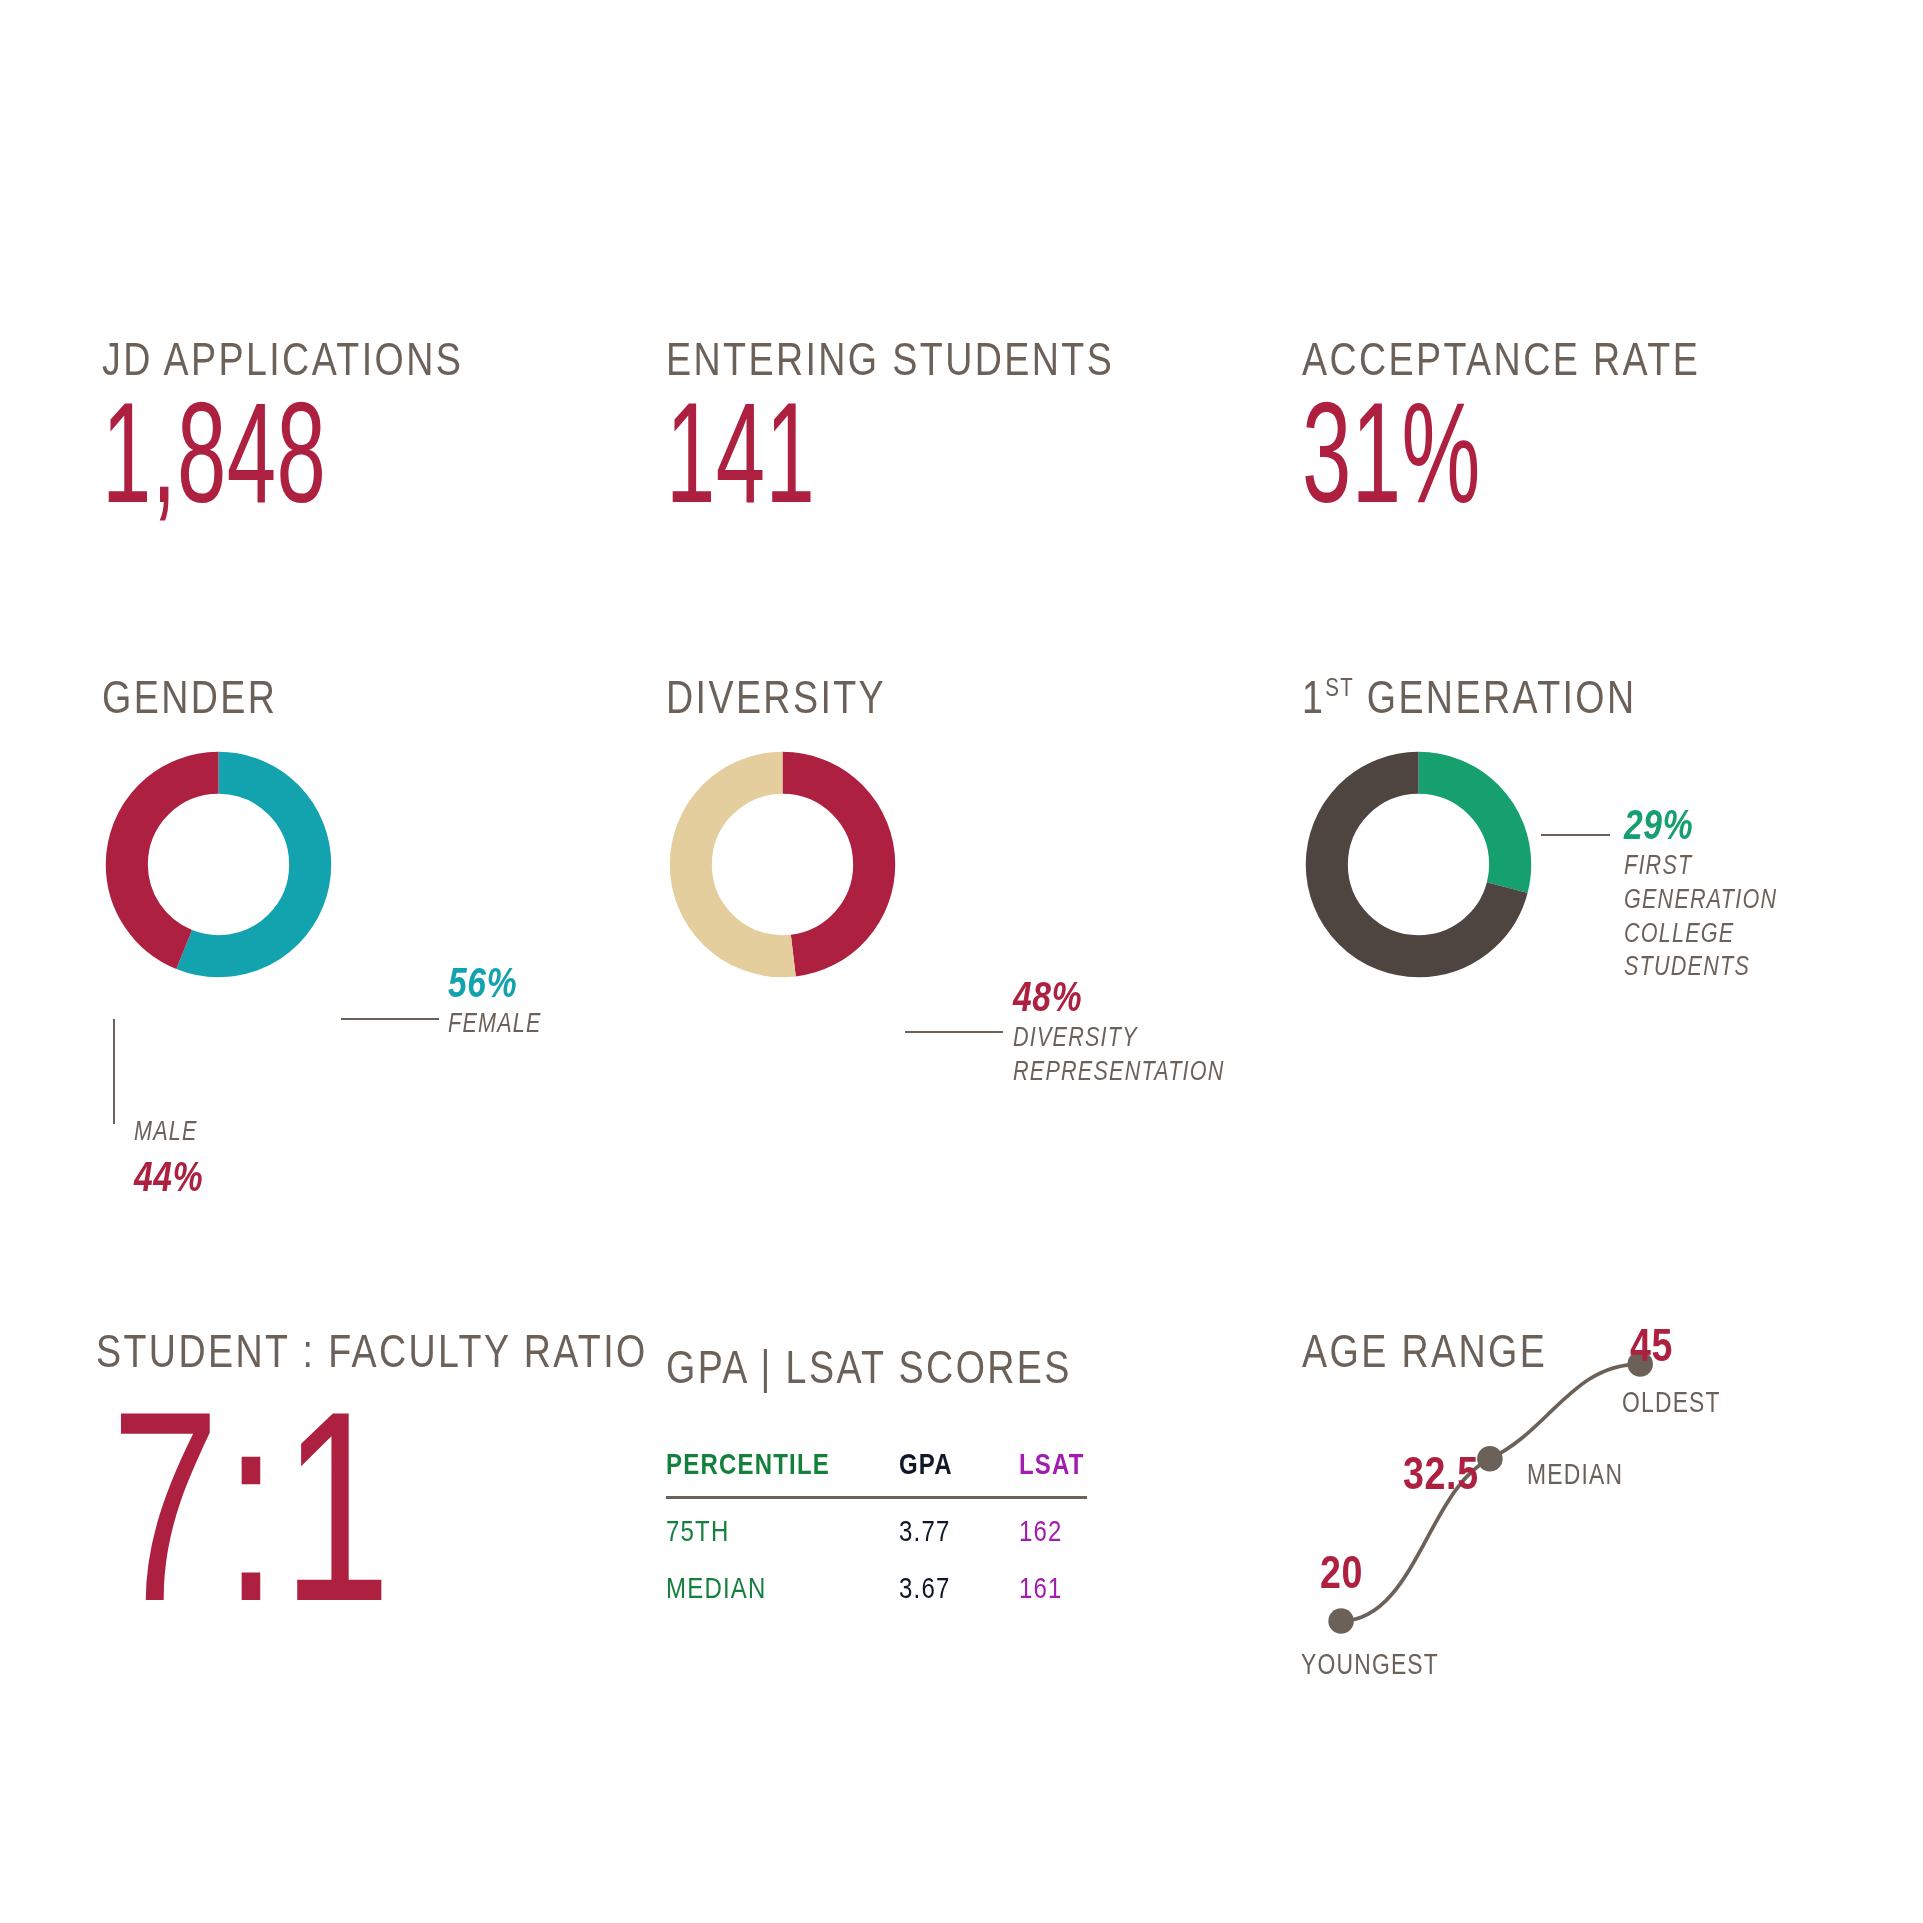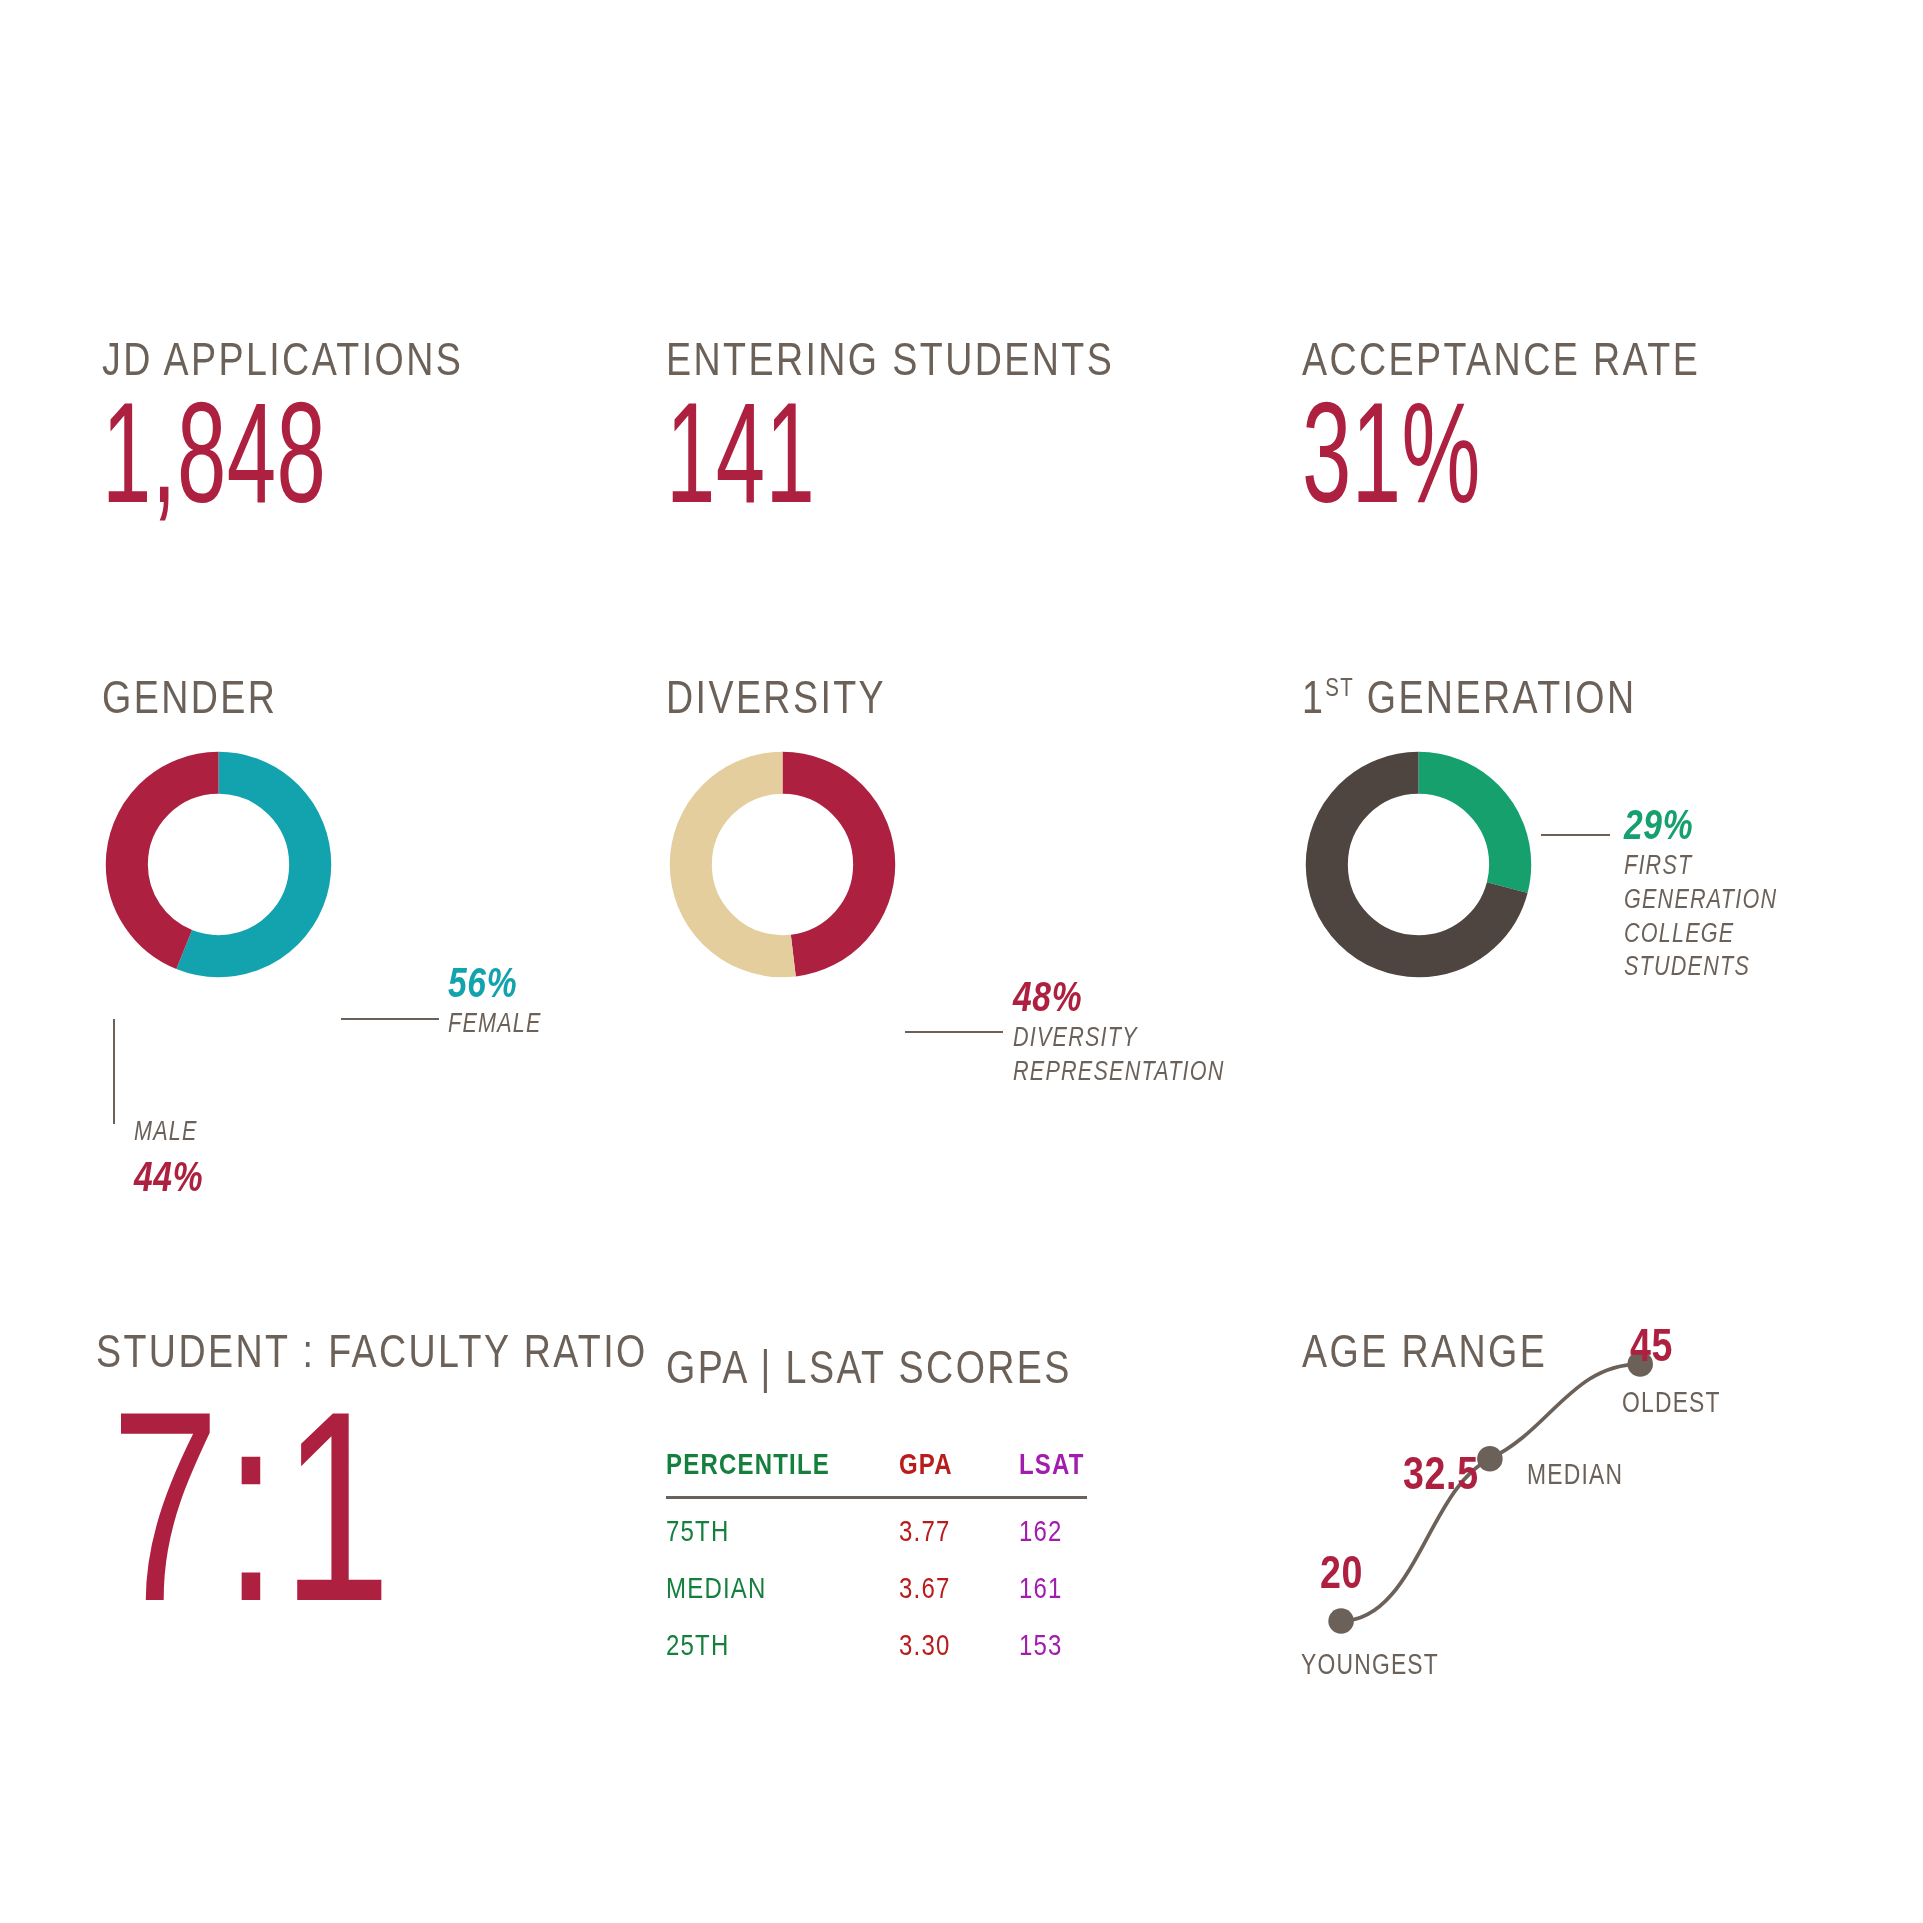--- a/index.html
+++ b/index.html
@@ -105,21 +105,21 @@
     height:57px;
     vertical-align:middle;
   }
   .scores th > span,.scores td > span{
     display:inline-block;
     transform:scaleX(0.80);
     transform-origin:left center;
     white-space:nowrap;
   }
   .scores .c-percentile{color:#15803d;width:233px;}
-  .scores .c-gpa{color:#b91c1c;width:120px;}
+  .scores .c-gpa{color:#0f172a;width:120px;}
   .scores .c-lsat{color:#a21caf;width:120px;}
   .scores .rule td{padding:0;height:10.5px;}
   .scores .rule hr{
     border:0;border-top:3.8px solid #6B6159;margin:0;width:421px;
   }
 
   
   .agewrap{position:absolute;}
   .agewrap .title{position:absolute;top:0;left:0;}
   .agecurve{position:absolute;top:22.5px;left:0;width:481px;height:323px;}
@@ -257,25 +257,20 @@
         <tr>
           <td class="c-percentile"><span>75TH</span></td>
           <td class="c-gpa"><span>3.77</span></td>
           <td class="c-lsat"><span>162</span></td>
         </tr>
         <tr>
           <td class="c-percentile"><span>MEDIAN</span></td>
           <td class="c-gpa"><span>3.67</span></td>
           <td class="c-lsat"><span>161</span></td>
         </tr>
-        <tr>
-          <td class="c-percentile"><span>25TH</span></td>
-          <td class="c-gpa"><span>3.30</span></td>
-          <td class="c-lsat"><span>153</span></td>
-        </tr>
       </tbody>
     </table>
   </div>
 
   <div class="agewrap" style="left:1302px; top:1323px;">
     <div class="label title">AGE RANGE</div>
 
     <div class="agecurve">
       <svg viewBox="0 0 640 430" aria-label="Age range s-curve">
         <path d="M 52 366 C 150 366, 168 190, 250 150 C 330 112, 360 24, 450 24" fill="none" stroke="#6B6159" stroke-width="5" stroke-linecap="round"></path>

